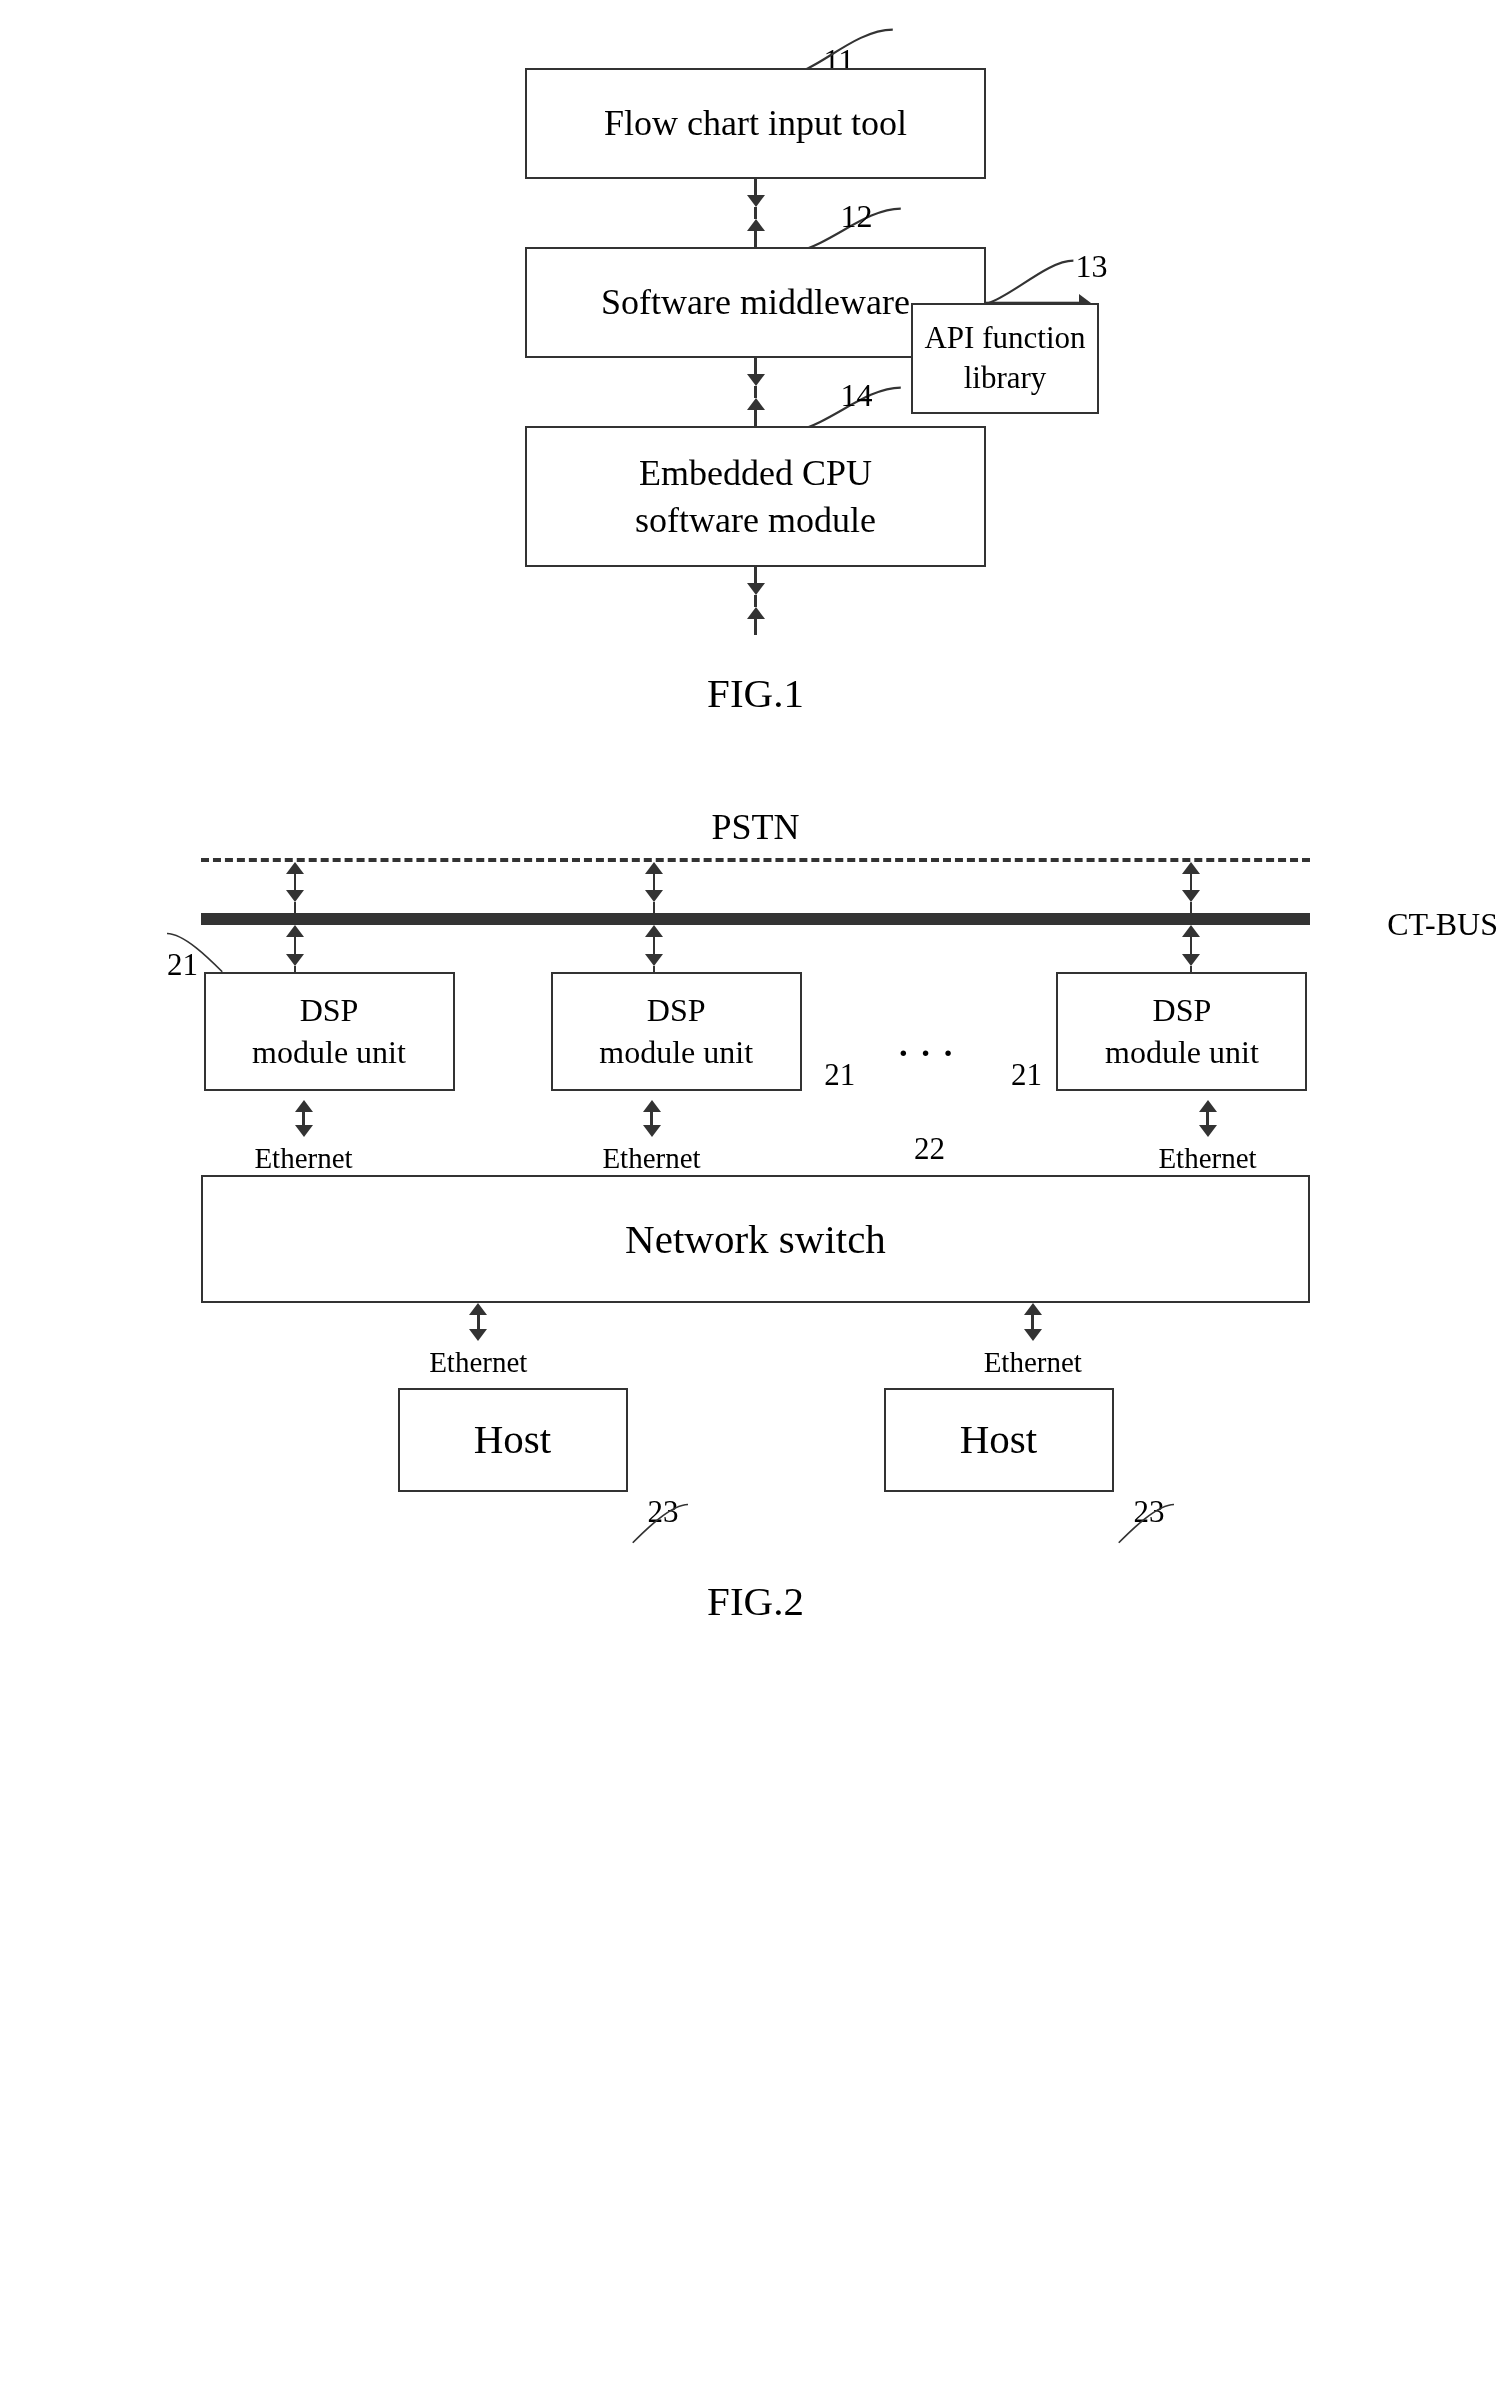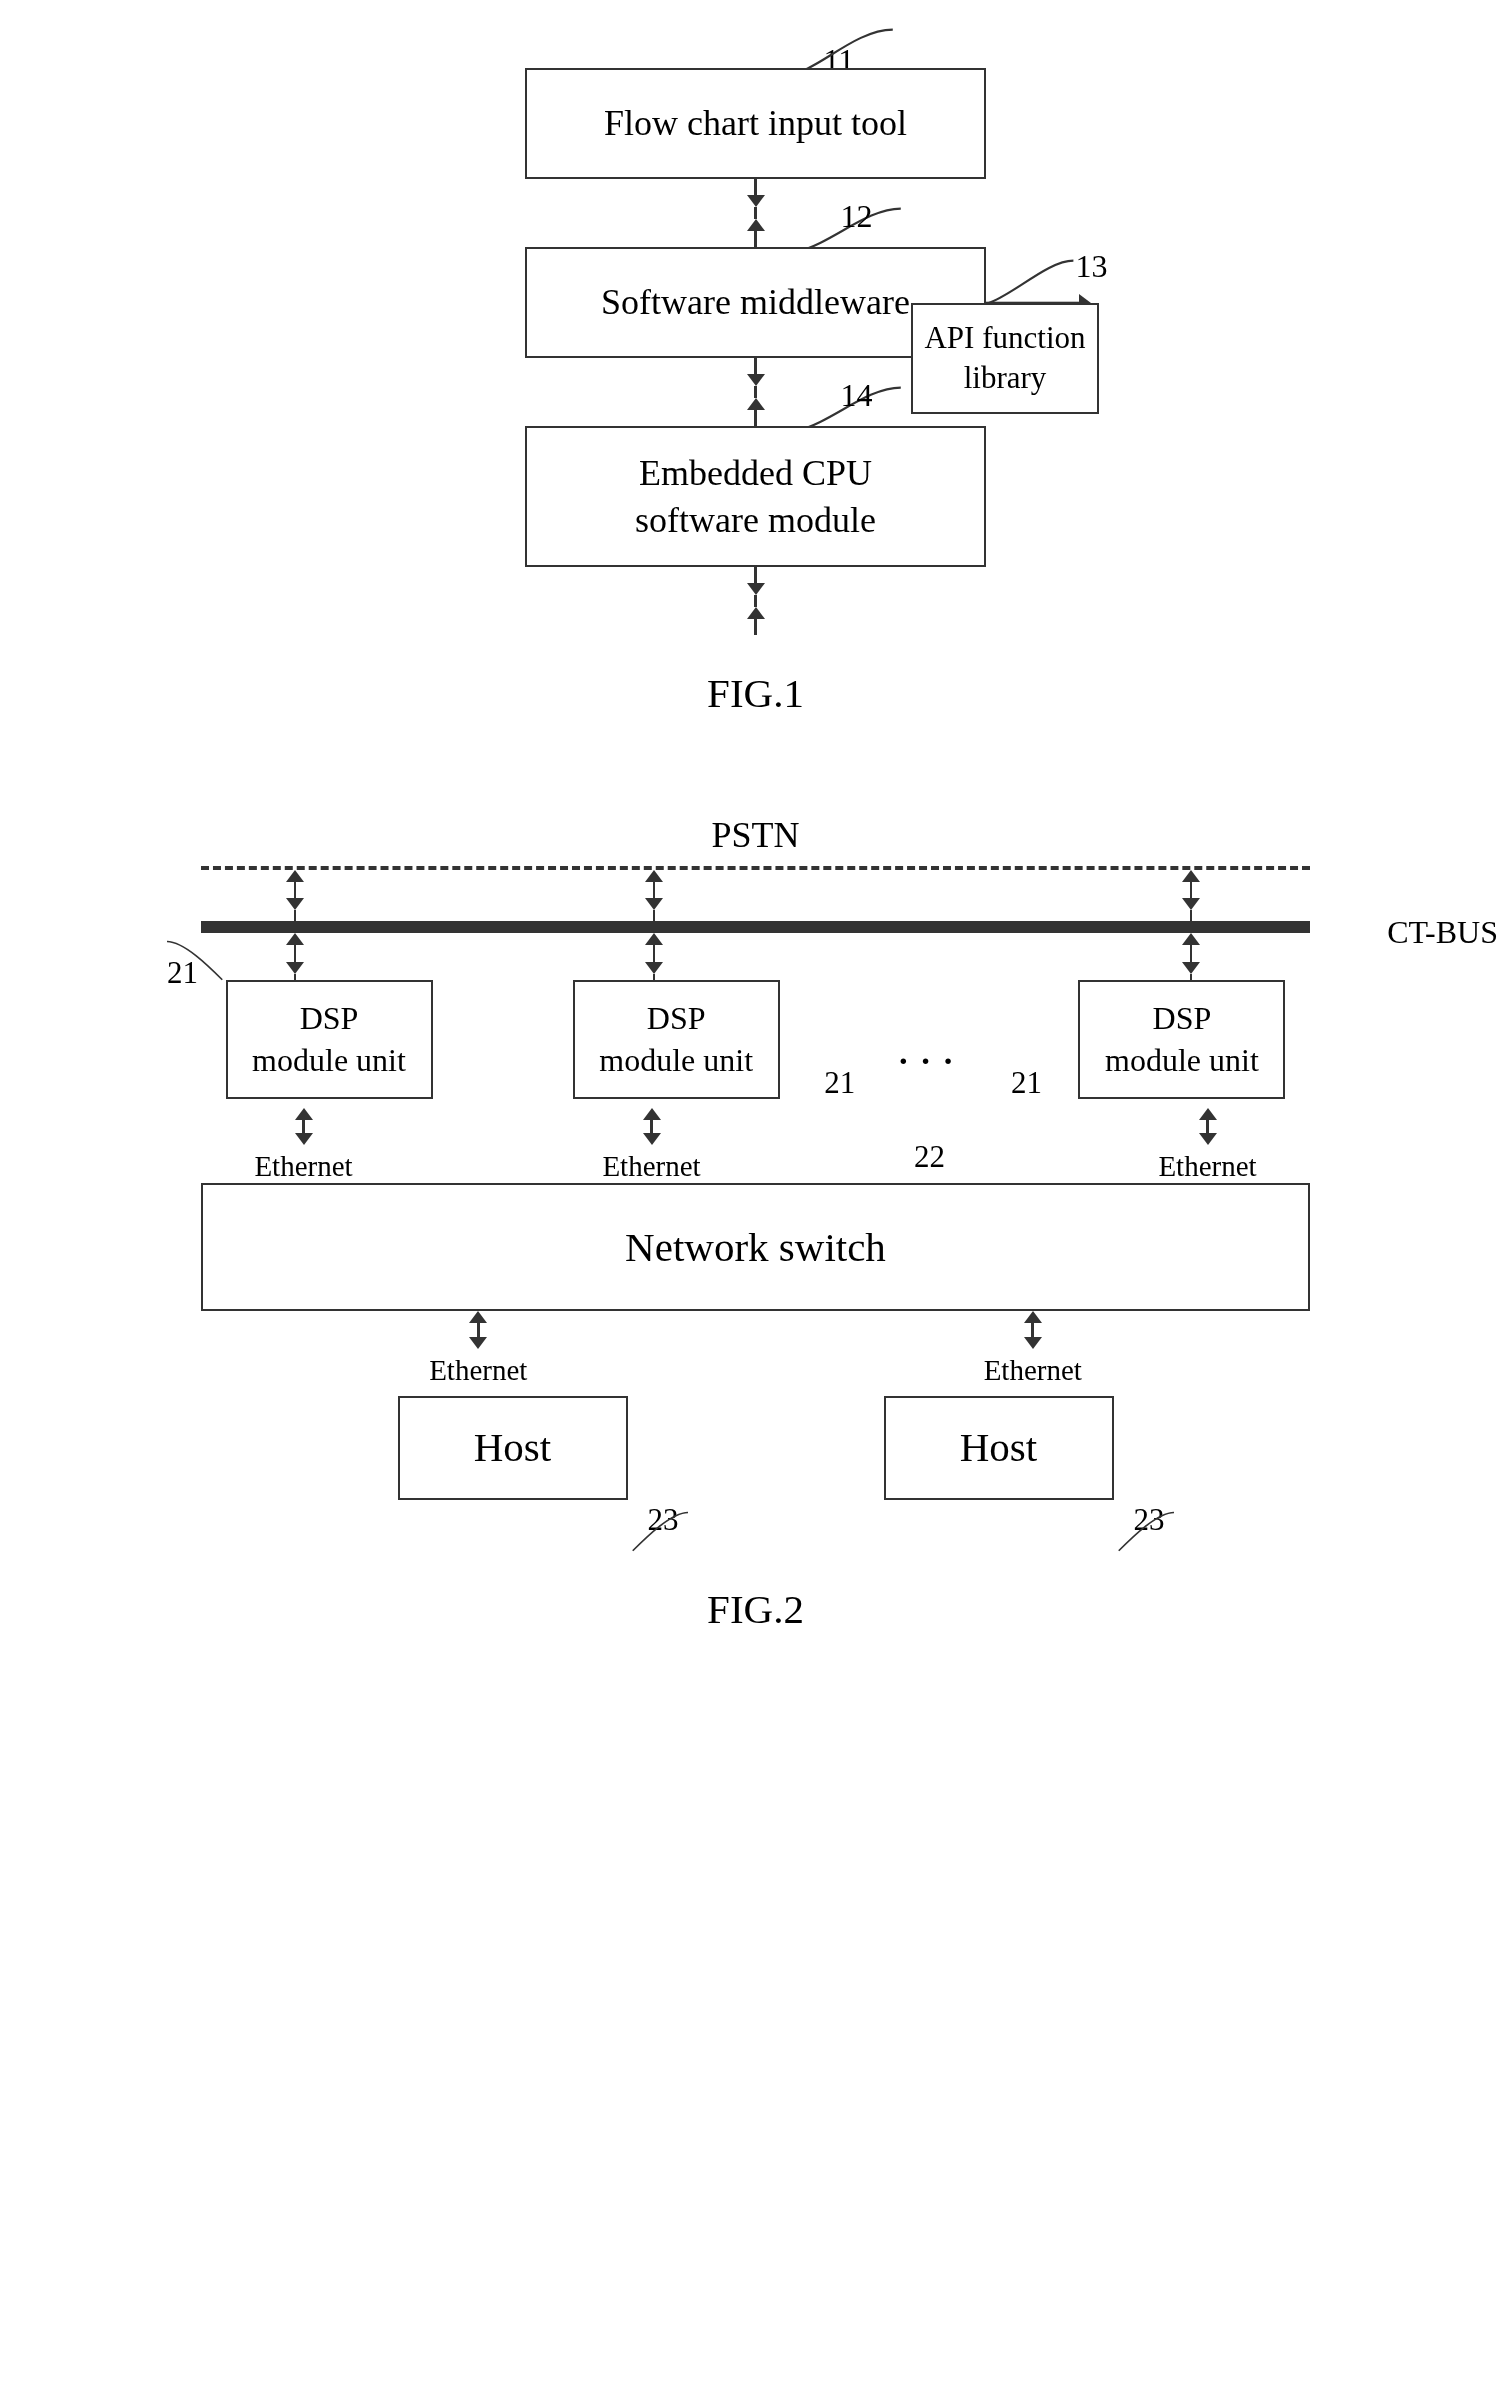--- a/index.html
+++ b/index.html
@@ -107,21 +107,21 @@
     
     .fig2-container {
       position: relative;
       width: 1365px;
       margin-top: 85px;
     }
 
     .fig2-diagram {
       position: relative;
       width: 1323px;
-      margin: 12px auto;
+      margin: 4px auto;
     }
 
     
     .pstn-label {
       font-size: 36px;
       text-align: center;
       margin-bottom: 6.8px;
     }
 
     
@@ -164,21 +164,21 @@
     }
 
     .dsp-unit {
       display: flex;
       flex-direction: column;
       align-items: center;
       width: 256px;
     }
 
     .box-dsp-unit {
-      width: 207px;
+      width: 251px;
       height: 119px;
       font-size: 32px;
     }
 
     .dots-middle {
       font-size: 51px;
       align-self: center;
       padding-top: 68px;
       letter-spacing: 6.8px;
     }

